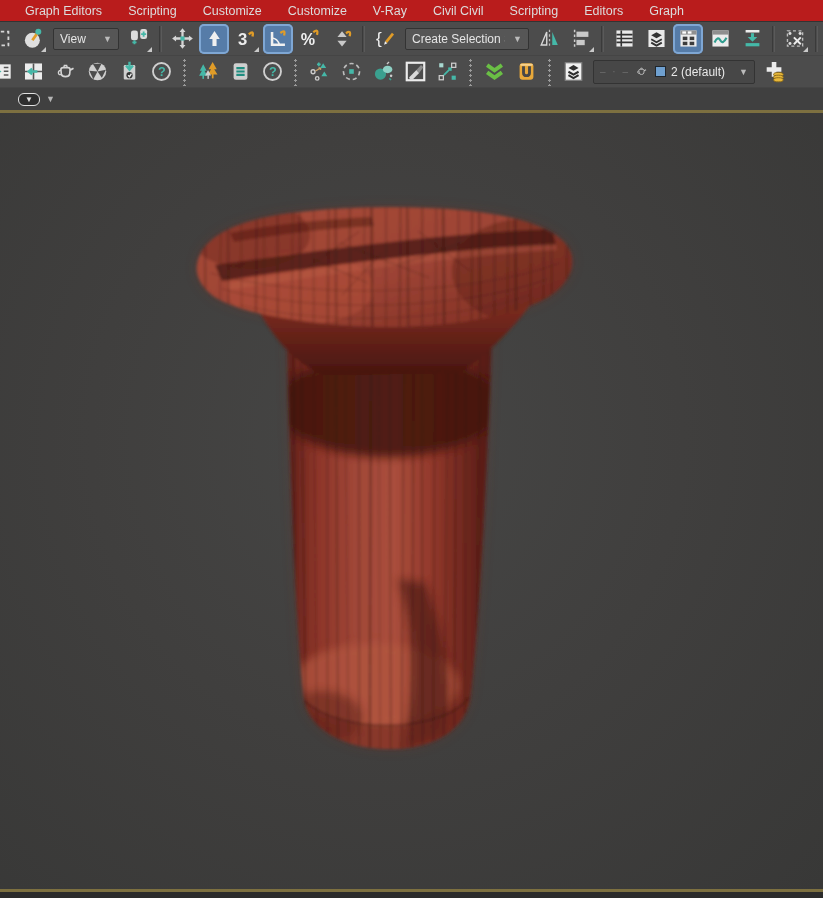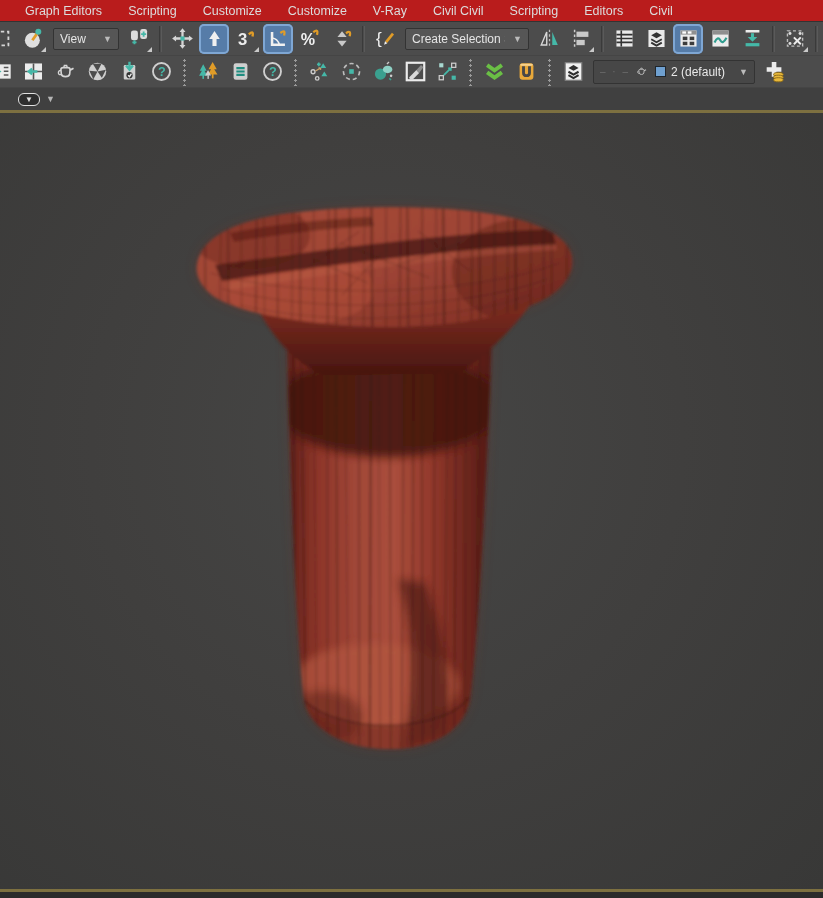--- a/index.html
+++ b/index.html
@@ -56,21 +56,21 @@
 <div class="app">
   <div class="menubar" id="menubar">
       <div class="menu-item">Graph Editors</div>
       <div class="menu-item">Scripting</div>
       <div class="menu-item">Customize</div>
       <div class="menu-item">Customize</div>
       <div class="menu-item">V-Ray</div>
       <div class="menu-item">Civil Civil</div>
       <div class="menu-item">Scripting</div>
       <div class="menu-item">Editors</div>
-      <div class="menu-item">Civil</div>
+      <div class="menu-item">Graph</div>
     </div>
   <div class="toolbar row1" id="toolbar1">
       <div class="btn cut">
         <svg viewBox="0 0 20 20">
           <path d="M4 4 H16 V16 H4 Z" fill="none" stroke="#d5d5d5" stroke-width="1.6" stroke-dasharray="3 2.4"></path>
         </svg>
       </div>
       <div class="btn flyout">
         <svg viewBox="0 0 20 20">
           <circle cx="9" cy="11.5" r="6.5" fill="#dfdfdf"></circle>

